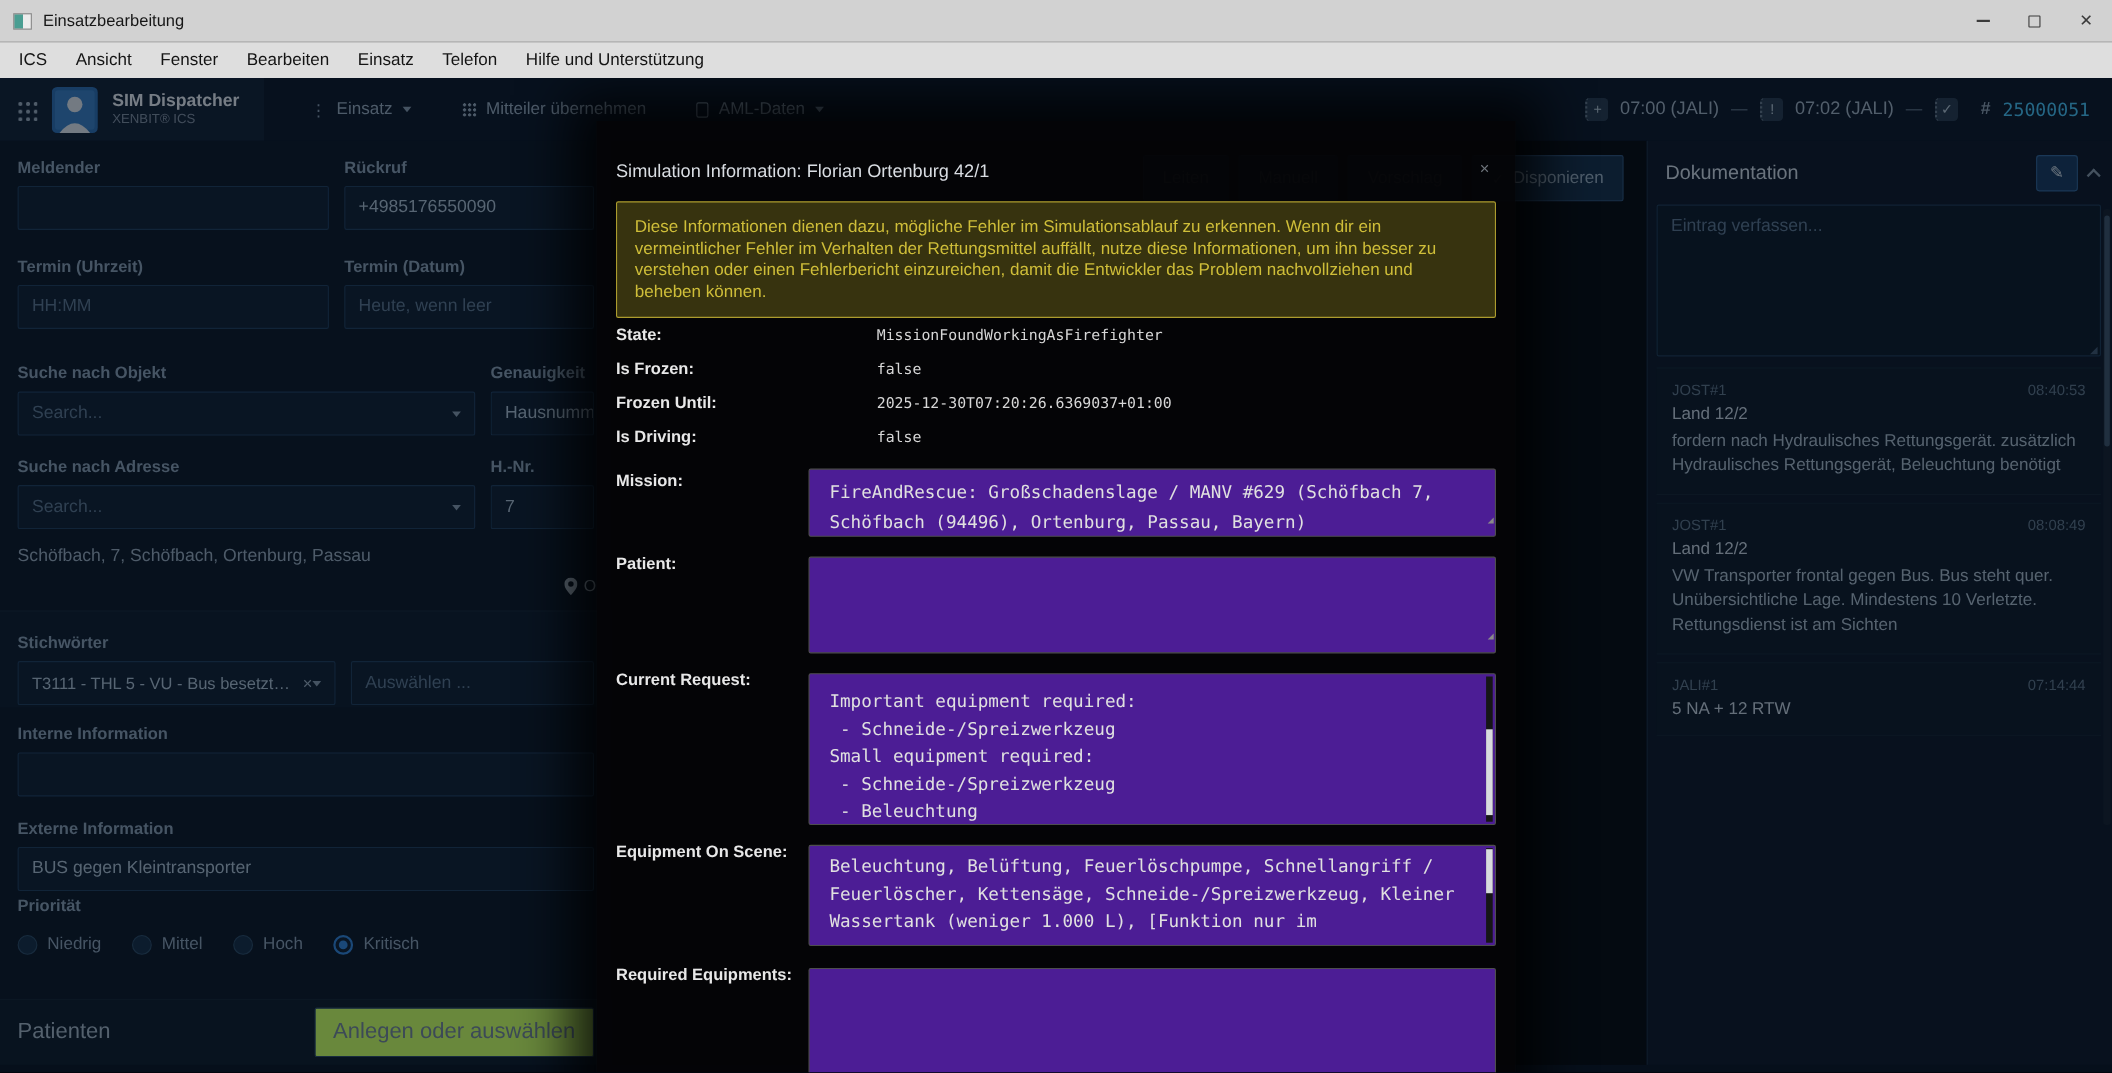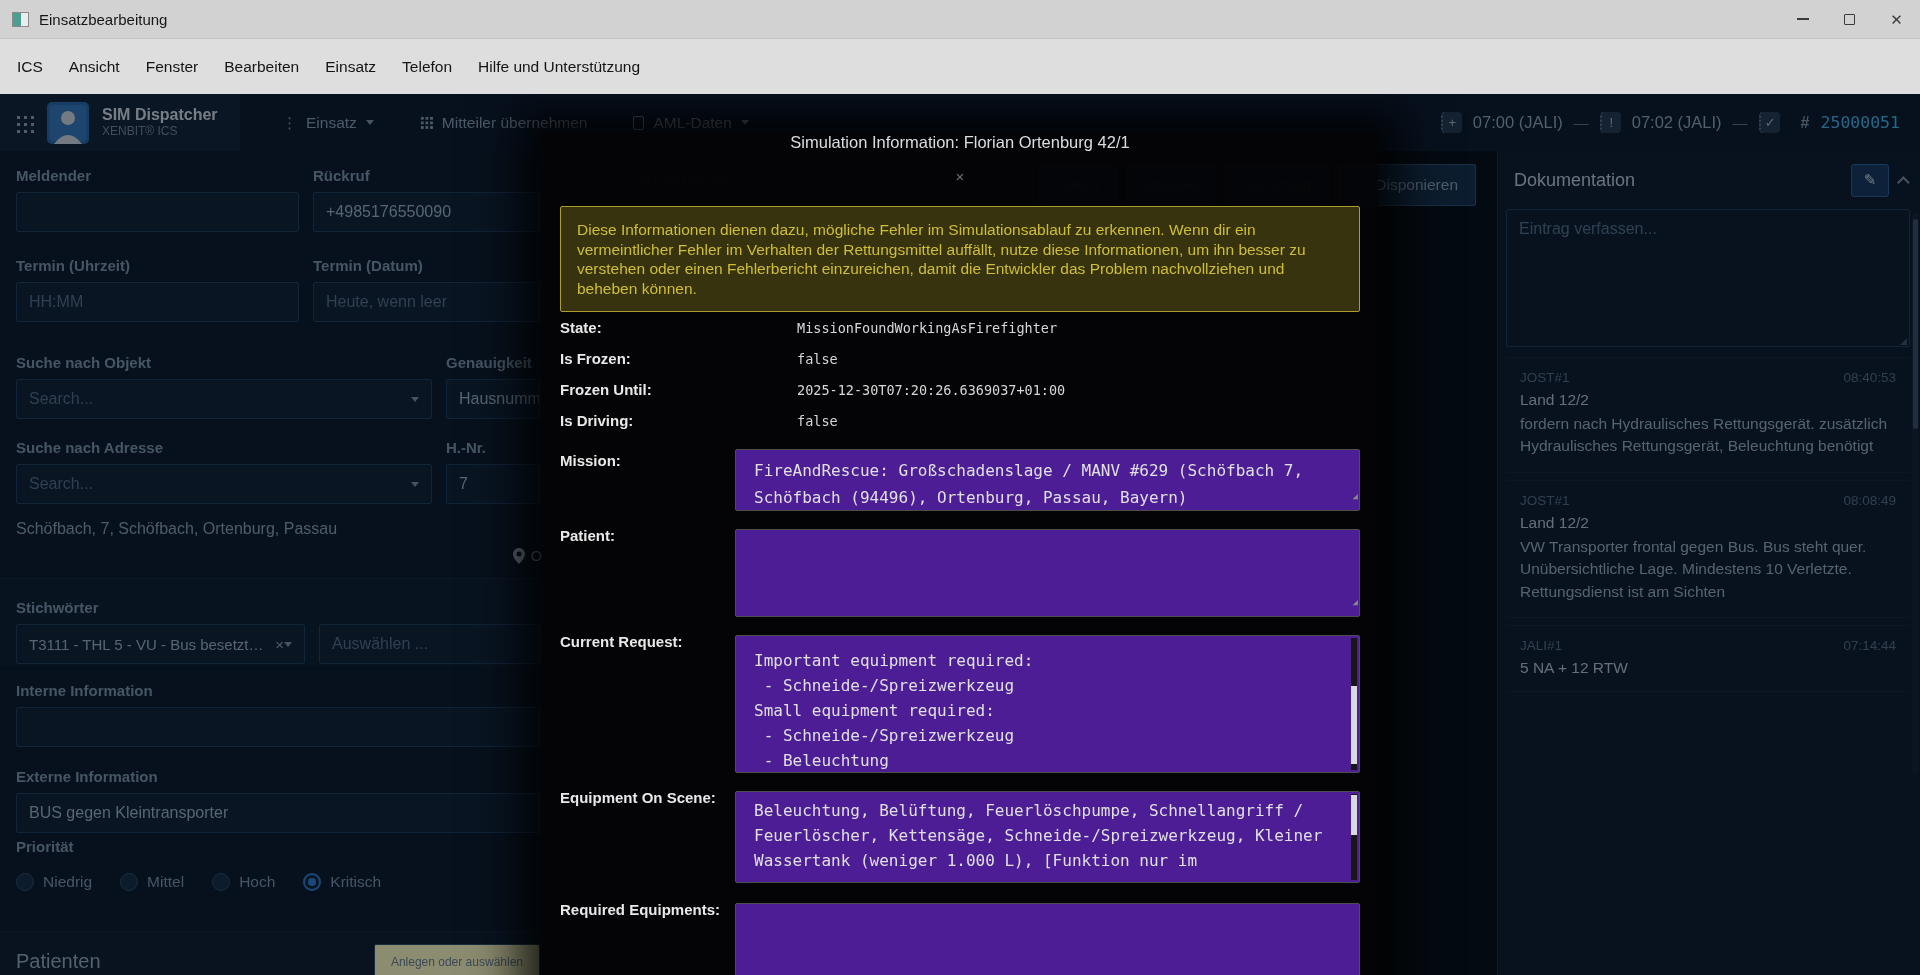--- a/index.html
+++ b/index.html
@@ -12,21 +12,21 @@
   .titlebar { height:38px; background:#d2d2d2; display:flex; align-items:center; padding-left:12px; flex:0 0 auto; }
   .win-ico { width:17px; height:15px; border:1px solid #8a8a8a; background:linear-gradient(90deg,#4a9e92 0 55%,#ececec 55%); display:inline-block; }
   .tb-title { font-size:15px; color:#161616; margin-left:10px; }
   .win-controls { margin-left:auto; display:flex; height:100%; }
   .wc { width:47px; height:100%; display:flex; align-items:center; justify-content:center; }
   .min-glyph { width:12px; height:2px; background:#3b3b3b; display:block; }
   .max-glyph { width:11px; height:11px; border:1.5px solid #3b3b3b; display:block; border-radius:1px; }
   .close-glyph { color:#3b3b3b; font-size:15px; line-height:1; }
 
   
-  .menubar { height:56px; background:#dedede; border-top:1px solid #c2c2c2; display:flex; align-items:center; padding-left:12px; gap:0; flex:0 0 auto; }
+  .menubar { height:33px; background:#dedede; border-top:1px solid #c2c2c2; display:flex; align-items:center; padding-left:12px; gap:0; flex:0 0 auto; }
   .menu-item { font-size:15.5px; color:#141414; padding:0 13px; cursor:default; }
   .menu-item:first-child { padding-left:5px; }
 
   
   .app { position:relative; flex:1; background:#0a1729; overflow:hidden; }
 
   .app-header { height:57px; display:flex; align-items:center; background:#0c1a2e; }
   .brand { width:240px; height:100%; background:#12233a; display:flex; align-items:center; padding-left:14px; gap:13px; }
   .grid-ico { width:20px; height:20px; background-image:radial-gradient(circle,#8fa2b6 1.7px,transparent 2px); background-size:7px 7px; background-position:1px 1px; }
   .avatar { width:42px; height:42px; border-radius:5px; overflow:hidden; flex:0 0 auto; }
@@ -66,21 +66,21 @@
   .tag-x { margin-left:8px; color:#8ea3b8; font-size:15px; }
   .tag-text { overflow:hidden; text-overflow:ellipsis; white-space:nowrap; font-size:15px; }
   .radio-row { display:flex; gap:28px; padding:0 16px; margin-top:10px; align-items:center; }
   .radio { display:flex; align-items:center; gap:9px; }
   .rcircle { width:18px; height:18px; border-radius:50%; background:#152f49; border:1px solid #2a4a68; position:relative; flex:0 0 auto; }
   .radio.selected .rcircle { border:2px solid #2f7fd1; background:#0f2137; }
   .radio.selected .rcircle::after { content:""; position:absolute; left:50%; top:50%; width:8px; height:8px; margin:-4px 0 0 -4px; border-radius:50%; background:#2f7fd1; }
   .rlabel { color:#7f96ae; font-size:15.5px; }
   .patients-bar { position:absolute; left:0; right:0; bottom:0; height:60px; background:#0e1e31; border-top:1px solid #14263a; display:flex; align-items:center; justify-content:space-between; padding:0 16px; }
   .patients-title { font-size:20px; color:#98abbe; }
-  .patients-btn { border:1px solid #2a4a68; background:#fef9c3; color:#6c8196; font-size:12px; padding:10px 16px; border-radius:2px; }
+  .patients-btn { border:1px solid #2a4a68; background:#bef264; color:#6c8196; font-size:20px; padding:10px 16px; border-radius:2px; }
 
   
   .middle-panel { flex:1; background:#070d16; position:relative; min-width:0; }
   .res-title { position:absolute; left:84px; top:18px; font-size:18px; color:#46586c; }
   .res-btns { position:absolute; top:13px; right:21px; display:flex; gap:9px; }
   .res-btn { background:#15304d; border:1px solid #2c517a; color:#8fa6bc; font-size:15.5px; padding:11px 17px; border-radius:2px; display:flex; align-items:center; gap:8px; white-space:nowrap; }
   .check-ico { font-size:13px; color:#8fa6bc; }
 
   
   .right-panel { width:423px; background:#0d1b2e; border-left:1px solid #1a2c42; flex:0 0 auto; padding:0 10px 0 8px; position:relative; }
@@ -96,21 +96,21 @@
   .entry-meta { display:flex; justify-content:space-between; font-size:13.5px; color:#586f86; }
   .entry-title { margin-top:6px; font-size:15.5px; color:#b5c4d4; }
   .entry-text { margin-top:4px; font-size:15.5px; line-height:1.45; color:#9cafc2; }
   .entry-text:empty, .entry-title:empty { display:none; }
   .vscroll { position:absolute; right:1px; top:62px; width:7px; height:560px; background:#142234; border-radius:3px; }
   .vscroll::after { content:""; position:absolute; left:1px; right:1px; top:6px; height:210px; background:#39506b; border-radius:3px; }
 
   
   .backdrop { position:absolute; inset:0; background:rgba(2,6,12,0.45); z-index:5; }
   .modal { position:absolute; left:542px; top:39px; width:836px; height:920px; background:rgba(4,4,6,0.96); box-shadow:0 0 45px 24px rgba(0,0,0,0.82); z-index:10; padding:0 18px; }
-  .modal-head { height:56px; display:flex; align-items:center; justify-content:space-between;flex-direction:column; }
+  .modal-head { height:56px; display:flex; align-items:flex-end; justify-content:space-between; }
   .modal-title { font-size:16.5px; color:#d9dde2; }
   .modal-close { color:#6f757c; font-size:15px; padding:4px 6px; }
   .warnbox { margin-top:17px; border:1px solid #ac9c2e; background:#37330f; color:#cfbe39; padding:13px 16px; font-size:15.5px; line-height:19.5px; border-radius:2px; }
   .mrow { display:flex; align-items:center; height:31px; }
   .mrow.top { align-items:flex-start; height:auto; }
   .mrow:nth-of-type(1) { margin-top:24px; }
   .mlabel { width:175px; flex:0 0 auto; font-size:15px; font-weight:bold; color:#e8e8e8; padding-top:0; }
   .mrow.top .mlabel { padding-top:6px; }
   .mvalue { font-family:"DejaVu Sans Mono",monospace; font-size:13.5px; color:#d7d7d7; padding-left:62px; white-space:nowrap; }
   .ta { flex:1; background:#4c1d95; border:1px solid #4e4e4e; border-radius:2px; font-family:"DejaVu Sans Mono",monospace; font-size:16px; color:#e0e0e0; white-space:pre-wrap; word-break:break-word; position:relative; overflow:hidden; padding:7px 30px 0 18px; line-height:27px; }

